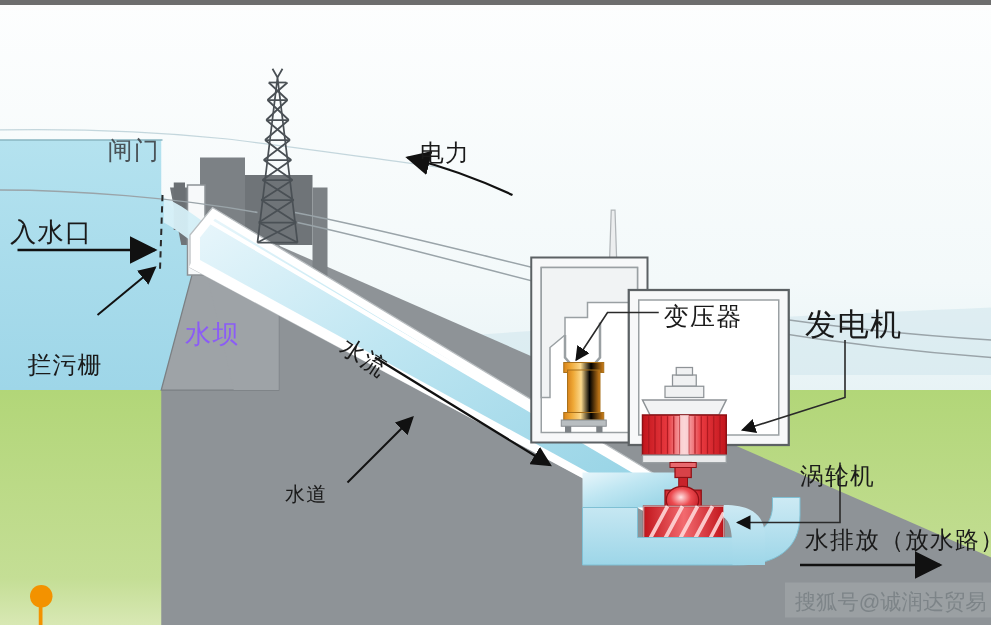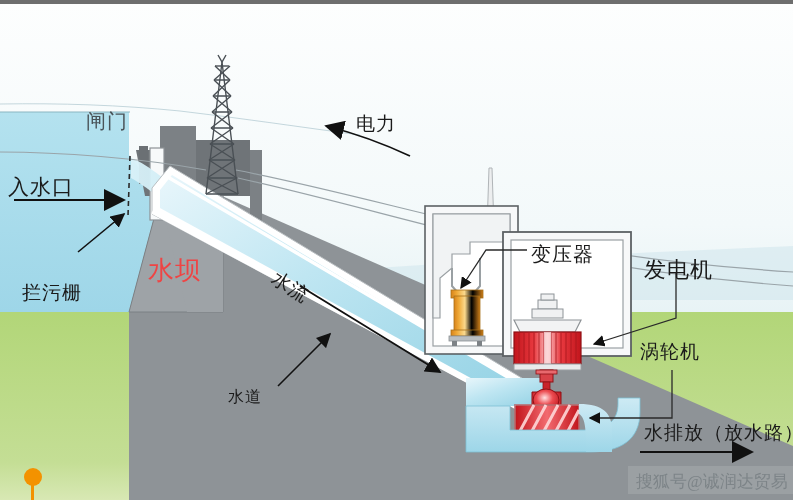--- a/index.html
+++ b/index.html
@@ -29,36 +29,36 @@
     font-family: "Liberation Sans", "DejaVu Sans", sans-serif;
     color: #1a1a1a;
     white-space: nowrap;
     letter-spacing: 1px;
     line-height: 1;
     pointer-events: none;
   }
   .lbl-gate     { left: 86px;  top: 111px; font-size: 20px; color: #4a5358; }
   .lbl-intake   { left: 8px;   top: 176px; font-size: 21px; }
   .lbl-trash    { left: 22px;  top: 255px; font-size: 19px; margin-top: 28px; }
-  .lbl-dam      { left: 148px; top: 257px; font-size: 26px; color: #ef4444; }
-  .lbl-power    { left: 356px; top: 114px; font-size: 19px; }
+  .lbl-dam      { left: 148px; top: 257px; font-size: 21px; color: #8b5cf6; }
+  .lbl-power    { left: 336px; top: 114px; font-size: 19px; }
   .lbl-flow     { left: 279px; top: 268px; font-size: 19px;
                   transform: rotate(33deg); transform-origin: left top; }
   .lbl-channel  { left: 228px; top: 389px; font-size: 16px; text-align: center; }
   .lbl-trans    { left: 531px; top: 244px; font-size: 20px; }
-  .lbl-gen      { left: 644px; top: 259px; font-size: 22px; }
-  .lbl-turbine  { left: 640px; top: 342px; font-size: 19px; }
+  .lbl-gen      { left: 644px; top: 248px; font-size: 25px; }
+  .lbl-turbine  { left: 640px; top: 372px; font-size: 19px; }
   .lbl-outflow  { left: 644px; top: 423px; font-size: 19px; }
   .watermark {
     position: absolute;
     left: 636px;
     top: 470px;
     font-size: 17px;
     color: #7d8488;
-    font-family: Liberation Serif, serif;
+    font-family: Liberation Sans, sans-serif;
     letter-spacing: 0px;
     white-space: nowrap;
     pointer-events: none;
   }
 </style>
 </head>
 <body>
 
 <div id="stage">
 

